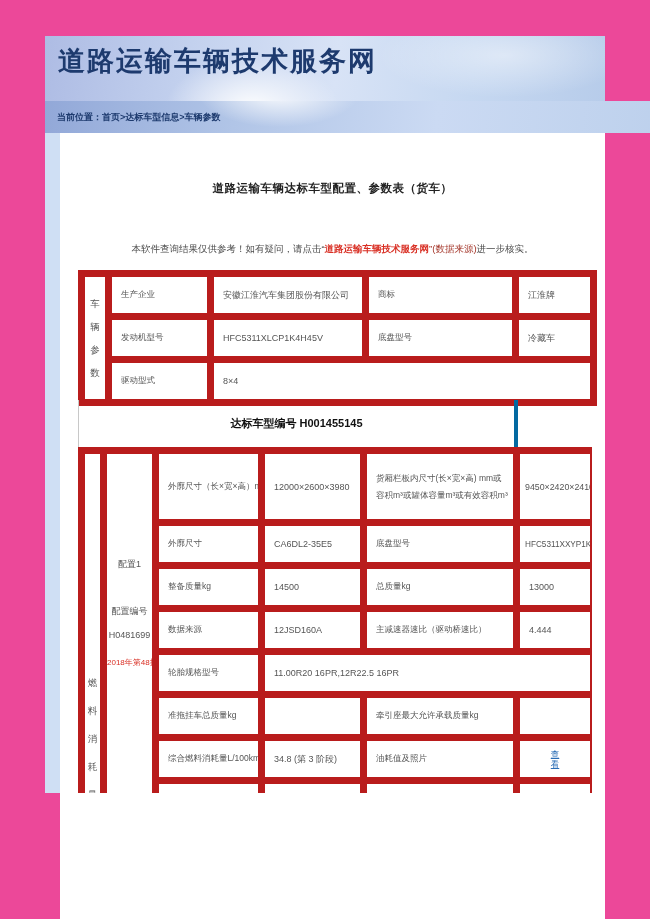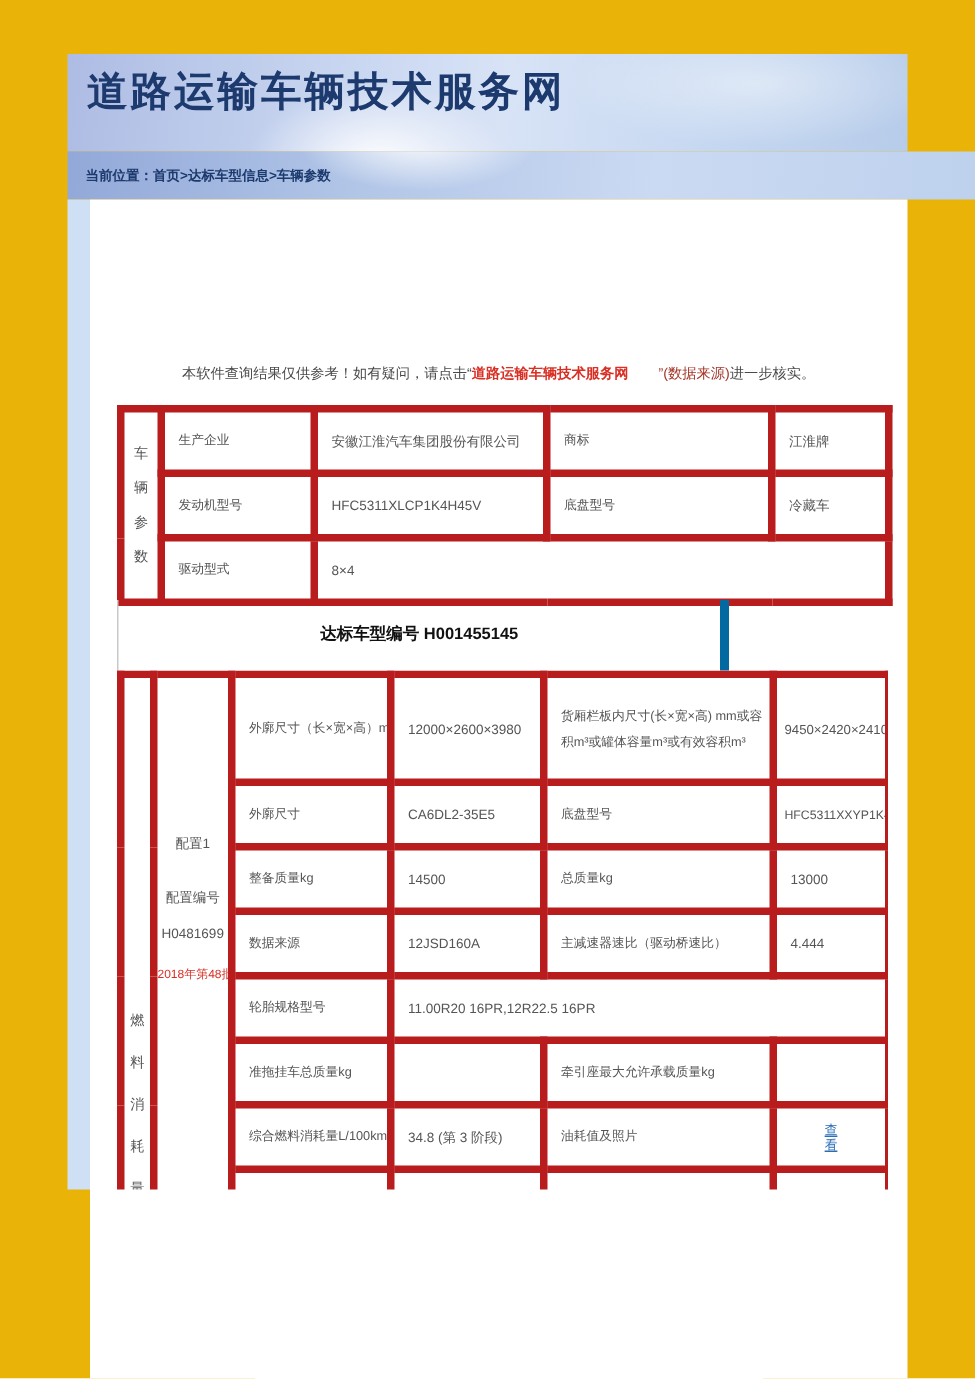--- a/index.html
+++ b/index.html
@@ -1,18 +1,18 @@
 <!DOCTYPE html>
 <html><head>
 <meta charset="utf-8">
 <style>
   * { margin:0; padding:0; box-sizing:border-box; }
   html,body { width:650px; height:919px; background:#ffffff; overflow:hidden;
     font-family:"Liberation Sans","DejaVu Sans",sans-serif; }
-  .page { position:relative; width:650px; height:919px; background:#eab308; }
+  .page { position:relative; width:650px; height:919px; background:#ec4899; }
 
   
   .banner { position:absolute; left:45px; top:36px; width:560px; height:65px;
     background:
       radial-gradient(ellipse 140px 85px at 37% 112%, rgba(255,255,255,.97) 0%, rgba(255,255,255,0) 62%),
       radial-gradient(ellipse 180px 60px at 82% 30%, rgba(255,255,255,.45) 0%, rgba(255,255,255,0) 70%),
       linear-gradient(97deg,#aebce4 0%,#c3d1ee 26%,#d8e3f6 52%,#c6d8f1 76%,#b7ccea 100%); }
   .site-title { position:absolute; left:13px; top:7px; font-size:27px; font-weight:bold;
     color:#1d3a6e; letter-spacing:2px; white-space:nowrap; }
   .crumbbar { position:absolute; left:45px; top:101px; width:632px; height:32px;
@@ -24,53 +24,53 @@
 
   
   .side-strip { position:absolute; left:45px; top:133px; width:15px; height:660px; background:#cfdff4; }
   .card { position:absolute; left:60px; top:133px; width:545px; height:786px; background:#fff; }
 
   .page-title { position:absolute; left:0; top:48px; width:100%; text-align:center;
     font-size:11.5px; font-weight:bold; color:#222; letter-spacing:.5px; }
   .notice { position:absolute; left:0; top:110px; width:100%; text-align:center;
     font-size:9.5px; color:#4a4a4a; }
   .notice .red-link { color:#d93025; font-weight:bold; cursor:pointer; }
-  .notice .dark-red { color:#a4362a;padding-left:20px; }
+  .notice .dark-red { color:#a4362a; }
 
   table { border-collapse:collapse; table-layout:fixed; }
-  td { border:5px solid #b91c1c; font-size:9px; color:#555;
+  td { border:7px solid #b91c1c; font-size:9px; color:#555;
     padding:2px 3px 2px 9px; vertical-align:middle; overflow:hidden; }
   .lbl { font-size:8.5px; white-space:nowrap; }
   .lblwrap { font-size:8.5px; white-space:normal; word-break:break-all; line-height:1.9; }
   .val { font-size:9px; }
   .nowrap { white-space:nowrap; }
   .tight { font-size:8.2px; padding-left:5px; white-space:nowrap; }
   .numsm { font-size:8.8px; padding-left:5px; white-space:nowrap; }
 
   .t1 { position:absolute; left:18px; top:137px; width:512px; }
   .t1 td { height:43px; }
   .vcell { padding:0; }
   .vlabel { width:13px; margin:0 auto; line-height:23px; text-align:center;
     word-break:break-all; font-size:9.5px; color:#555; }
 
-  .banner-row { position:absolute; left:18px; top:267px; width:408px; height:47px;
-    border-left:1px solid #c8c8c8; border-right:6px solid #0369a1;
+  .banner-row { position:absolute; left:18px; top:267px; width:440px; height:47px;
+    border-left:1px solid #c8c8c8; border-right:4px solid #0369a1;
     line-height:47px; text-align:center; font-weight:bold; font-size:11px; color:#111; }
 
   .t2wrap { position:absolute; left:18px; top:314px; width:514px; height:346px; overflow:hidden; }
   .t2 { width:512px; }
   .r-tall td { height:72px; }
   .r-std td { height:43px; }
   .r-cut td { height:40px; }
   .colA, .colB { position:relative; padding:0; }
   .fuel { position:absolute; left:0; top:215px; width:100%; text-align:center;
     line-height:28px; font-size:9.5px; color:#555; word-break:break-all; }
   .cfg { position:absolute; left:0; top:98px; width:100%; text-align:center;
     font-size:9px; color:#555; line-height:24px; }
-  .cfg .c1 { margin-bottom:12px; }
+  .cfg .c1 { margin-bottom:23px; }
   .cfg .cfg-red { color:#d93025; font-size:8px; white-space:nowrap; margin-top:4px; }
   .link-cell { text-align:center; padding:2px; }
   .view-link { display:inline-block; width:10px; font-size:8.5px; line-height:10px;
     color:#2a6db5; word-break:break-all; text-decoration:underline; cursor:pointer; }
 </style>
 </head>
 <body>
 
 <div class="page">
 
@@ -78,20 +78,21 @@
     <div class="site-title">道路运输车辆技术服务网</div>
   </div>
   <div class="crumbbar">
     <div class="crumb">当前位置：首页&gt;达标车型信息&gt;车辆参数</div>
   </div>
 
   <div class="side-strip"></div>
 
   <div class="card">
 
+    <div class="page-title">道路运输车辆达标车型配置、参数表（货车）</div>
 
     <div class="notice">
       <span>本软件查询结果仅供参考！如有疑问，请点击“</span><span class="red-link">道路运输车辆技术服务网</span><span class="dark-red">”(数据来源)</span><span>进一步核实。</span>
     </div>
 
     <table class="t1">
       <colgroup>
           <col style="width:27px">
           <col style="width:102px">
           <col style="width:155px">

